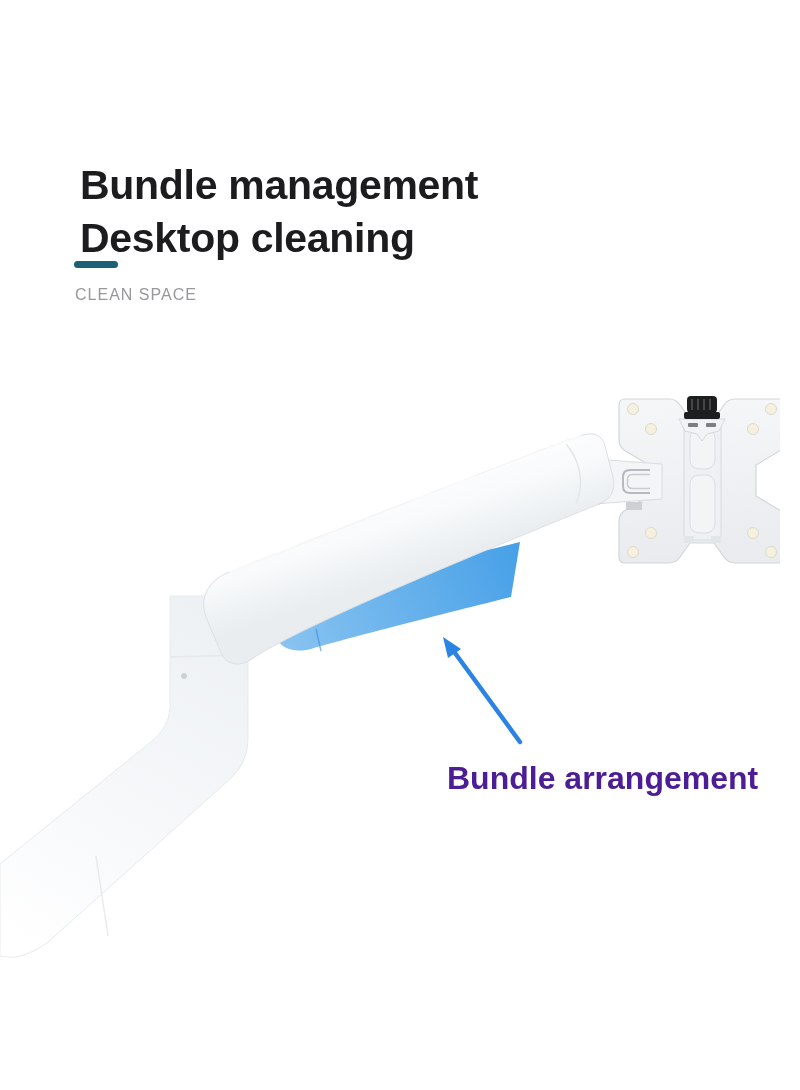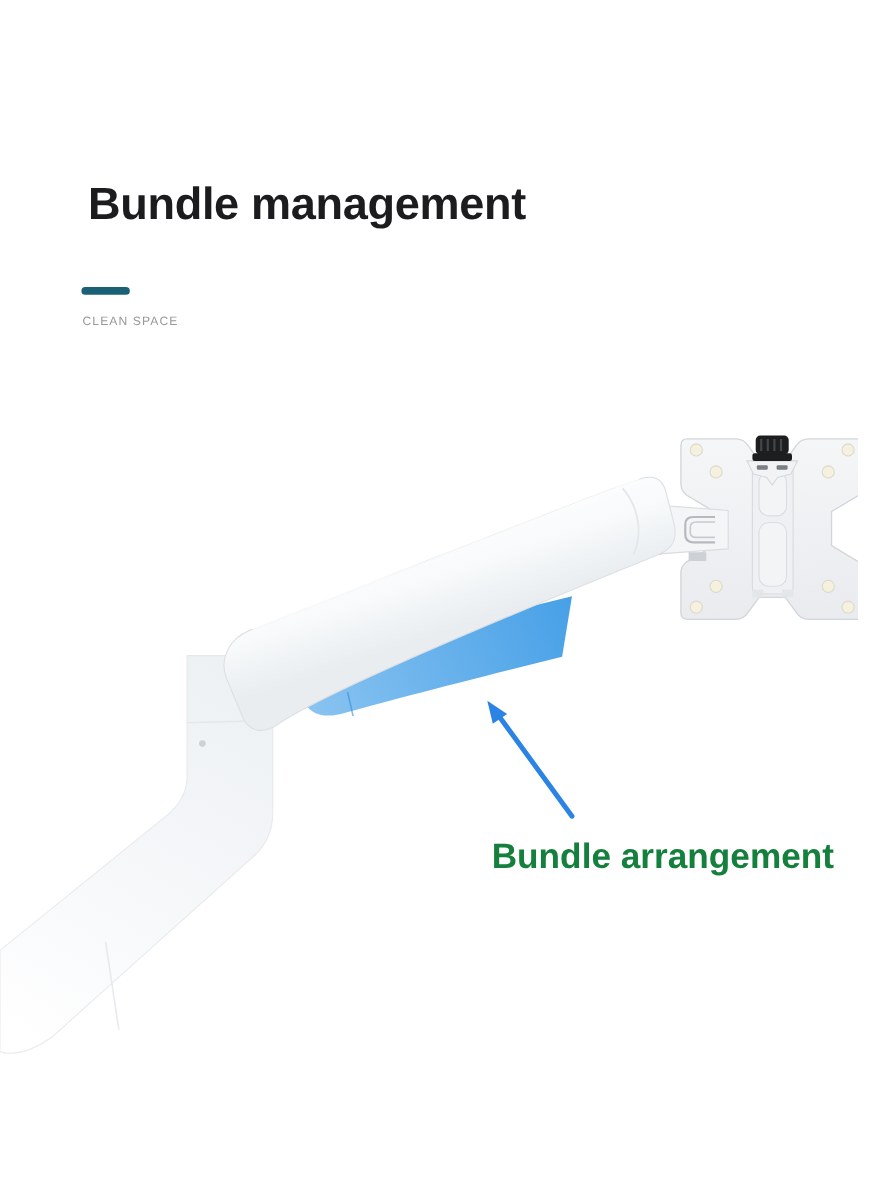--- a/index.html
+++ b/index.html
@@ -12,37 +12,38 @@
   .title {
     left:80px; top:132px; font-size:41px; font-weight:700;
     color:#1c1c1e; line-height:53px; letter-spacing:-0.3px; white-space:nowrap;
   }
   .title span { display:block; }
   .divider {
     position:absolute; z-index:2; left:74px; top:261px; width:44px; height:7px;
     border-radius:3.5px; background:#1b6176;
   }
   .subtitle {
-    left:75px; top:286px; font-size:11px; color:#96989a; letter-spacing:1px;
+    left:75px; top:286px; font-size:16px; color:#96989a; letter-spacing:1px;
     white-space:nowrap;
   }
   .annotation {
     left:447px; top:752px; font-size:32px; font-weight:700;
-    color:#15803d; line-height:52px; white-space:nowrap;
+    color:#4c1d95; line-height:52px; white-space:nowrap;
   }
   .annotation span { display:block; }
   .hole { fill:#f6f1de; stroke:#dcdacb; stroke-width:1; }
 </style>
 </head>
 <body>
 
 <div class="page">
 
   <h1 class="txt title">
     <span>Bundle management</span>
+    <span>Desktop cleaning</span>
   </h1>
 
   <div class="divider"></div>
 
   <div class="txt subtitle">CLEAN SPACE</div>
 
   <svg class="scene" width="800" height="1090" viewBox="0 0 800 1090">
     <defs>
       <linearGradient id="gradLower" gradientUnits="userSpaceOnUse" x1="220" y1="620" x2="20" y2="950">
         <stop offset="0" stop-color="#eef1f4"></stop>

